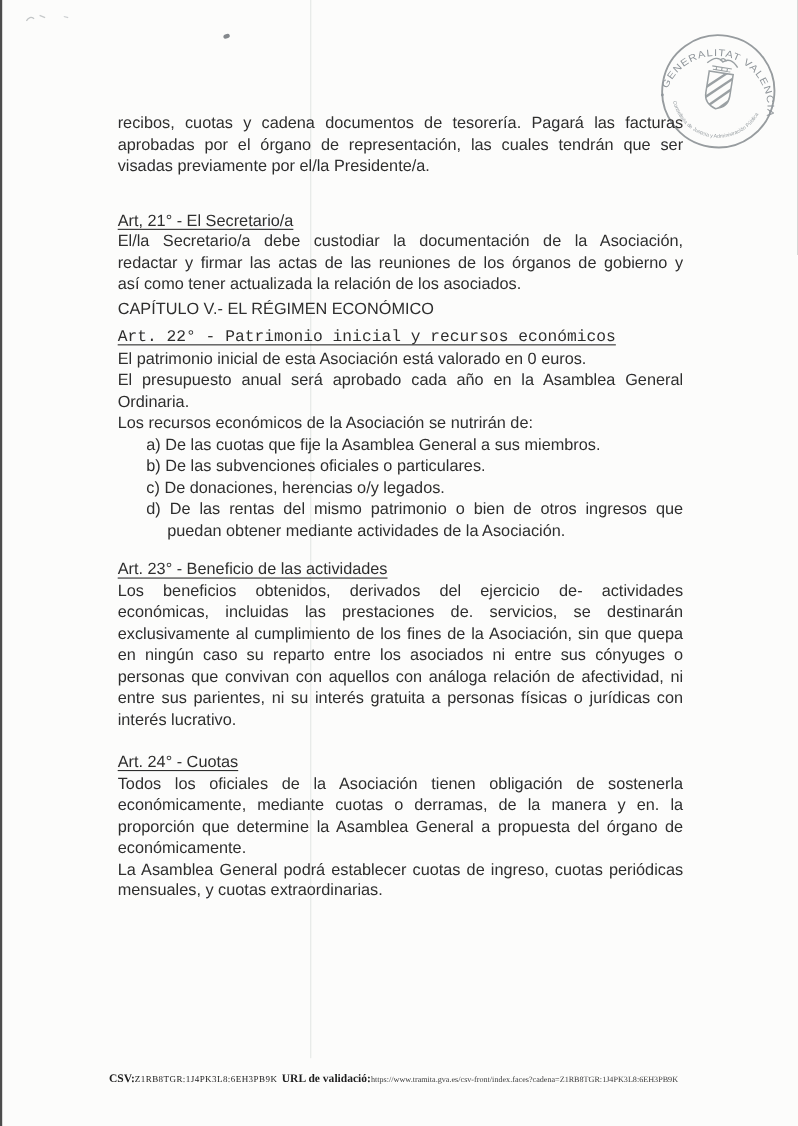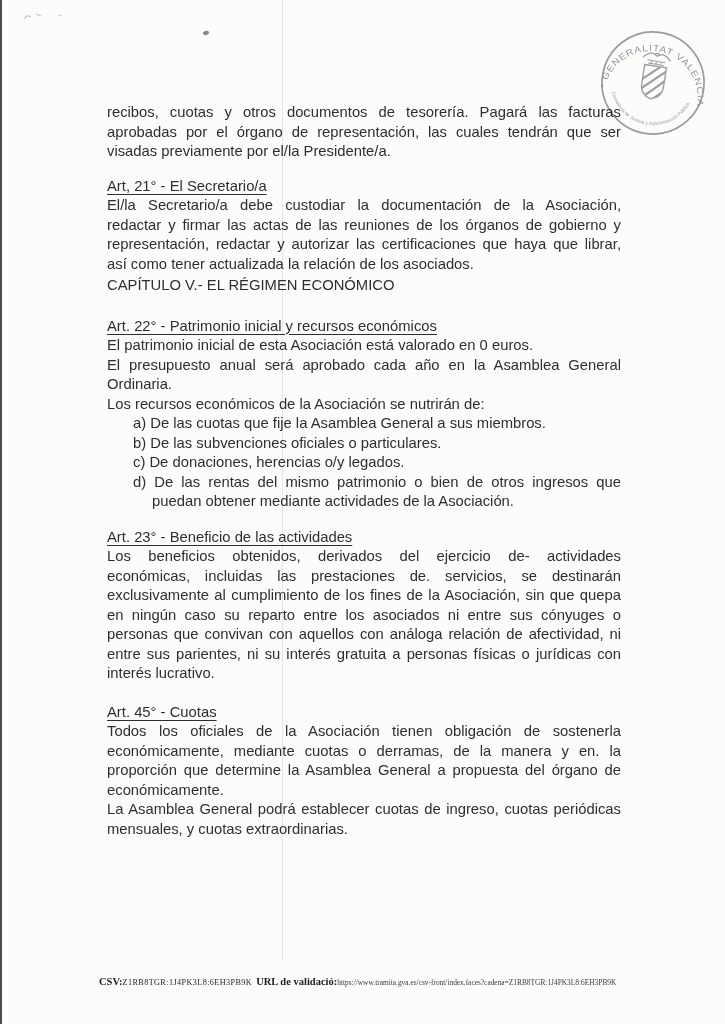--- a/index.html
+++ b/index.html
@@ -8,23 +8,23 @@
   .scan-edge{position:absolute;left:0;top:0;width:2px;height:1024px;background:#4c4c4c;}
   .fold-line{position:absolute;left:282px;top:0;width:1px;height:962px;background:#e3e7e4;}
   .speck{position:absolute;border-radius:50%;}
   .content{position:absolute;left:107px;top:0;width:514px;z-index:2;}
   .line{font-size:14.8px;line-height:19.5px;white-space:normal;}
   .line.just{text-align:justify;text-align-last:justify;}
   .line.ind1{padding-left:26px;}
   .line.ind2{padding-left:45px;}
   .block.heading .line{text-decoration:underline;text-underline-offset:2.5px;text-decoration-thickness:1px;}
   [data-name="intro-paragraph"]{margin-top:103px;}
-  [data-name="art-21-heading"]{margin-top:15px;}
+  [data-name="art-21-heading"]{margin-top:30px;}
   [data-name="chapter-v-heading"]{margin-top:2px;}
-  [data-name="art-22-heading"]{margin-top:21px;}
+  [data-name="art-22-heading"]{margin-top:7px;font-family:Liberation Mono, monospace;}
   [data-name="art-23-heading"]{margin-top:16px;}
   [data-name="art-24-heading"]{margin-top:19px;}
   .stamp{position:absolute;left:592px;top:22px;z-index:1;transform:rotate(9deg);}
   .footer{position:absolute;left:55px;top:971px;width:640px;z-index:2;
           font-family:"Liberation Serif",serif;color:#1d1d1d;white-space:nowrap;}
   .footer .lbl{font-weight:bold;font-size:10.5px;margin-left:44px;}
   .footer .csv-val{font-size:8.2px;letter-spacing:.4px;}
   .footer .url-lbl{font-weight:bold;font-size:10.5px;}
   .footer .url-val{font-size:7.4px;color:#3a3a3a;}
   .penmarks{position:absolute;left:20px;top:5px;z-index:1;}
@@ -73,31 +73,30 @@
         <path d="M 45,63 L 68,42"></path>
         <path d="M 48,70 L 74,46"></path>
         <path d="M 53,76 L 78,52"></path>
         <path d="M 59,81 L 80,60"></path>
       </g>
     </g>
   </svg>
 
   <div class="content blocks" data-name="document-blocks">
       <div class="block paragraph" data-name="intro-paragraph">
-        <div class="line just" data-name="text-line">recibos, cuotas y otros documentos de tesorería. Pagará las facturas</div>
+        <div class="line just" data-name="text-line">recibos, cuotas y cadena documentos de tesorería. Pagará las facturas</div>
         <div class="line just" data-name="text-line">aprobadas por el órgano de representación, las cuales tendrán que ser</div>
         <div class="line" data-name="text-line">visadas previamente por el/la Presidente/a.</div>
       </div>
       <div class="block heading" data-name="art-21-heading">
         <div class="line" data-name="text-line">Art, 21° - El Secretario/a</div>
       </div>
       <div class="block paragraph" data-name="art-21-body">
         <div class="line just" data-name="text-line">El/la Secretario/a debe custodiar la documentación de la Asociación,</div>
         <div class="line just" data-name="text-line">redactar y firmar las actas de las reuniones de los órganos de gobierno y</div>
-        <div class="line just" data-name="text-line">representación, redactar y autorizar las certificaciones que haya que librar,</div>
         <div class="line" data-name="text-line">así como tener actualizada la relación de los asociados.</div>
       </div>
       <div class="block chapter" data-name="chapter-v-heading">
         <div class="line" data-name="text-line">CAPÍTULO V.- EL RÉGIMEN ECONÓMICO</div>
       </div>
       <div class="block heading" data-name="art-22-heading">
         <div class="line" data-name="text-line">Art. 22° - Patrimonio inicial y recursos económicos</div>
       </div>
       <div class="block paragraph" data-name="art-22-body">
         <div class="line" data-name="text-line">El patrimonio inicial de esta Asociación está valorado en 0 euros.</div>
@@ -118,21 +117,21 @@
       <div class="block paragraph" data-name="art-23-body">
         <div class="line just" data-name="text-line">Los beneficios obtenidos, derivados del ejercicio de- actividades</div>
         <div class="line just" data-name="text-line">económicas, incluidas las prestaciones de. servicios, se destinarán</div>
         <div class="line just" data-name="text-line">exclusivamente al cumplimiento de los fines de la Asociación, sin que quepa</div>
         <div class="line just" data-name="text-line">en ningún caso su reparto entre los asociados ni entre sus cónyuges o</div>
         <div class="line just" data-name="text-line">personas que convivan con aquellos con análoga relación de afectividad, ni</div>
         <div class="line just" data-name="text-line">entre sus parientes, ni su interés gratuita a personas físicas o jurídicas con</div>
         <div class="line" data-name="text-line">interés lucrativo.</div>
       </div>
       <div class="block heading" data-name="art-24-heading">
-        <div class="line" data-name="text-line">Art. 45° - Cuotas</div>
+        <div class="line" data-name="text-line">Art. 24° - Cuotas</div>
       </div>
       <div class="block paragraph" data-name="art-24-body">
         <div class="line just" data-name="text-line">Todos los oficiales de la Asociación tienen obligación de sostenerla</div>
         <div class="line just" data-name="text-line">económicamente, mediante cuotas o derramas, de la manera y en. la</div>
         <div class="line just" data-name="text-line">proporción que determine la Asamblea General a propuesta del órgano de</div>
         <div class="line" data-name="text-line">económicamente.</div>
         <div class="line just" data-name="text-line">La Asamblea General podrá establecer cuotas de ingreso, cuotas periódicas</div>
         <div class="line" data-name="text-line">mensuales, y cuotas extraordinarias.</div>
       </div>
     </div>

